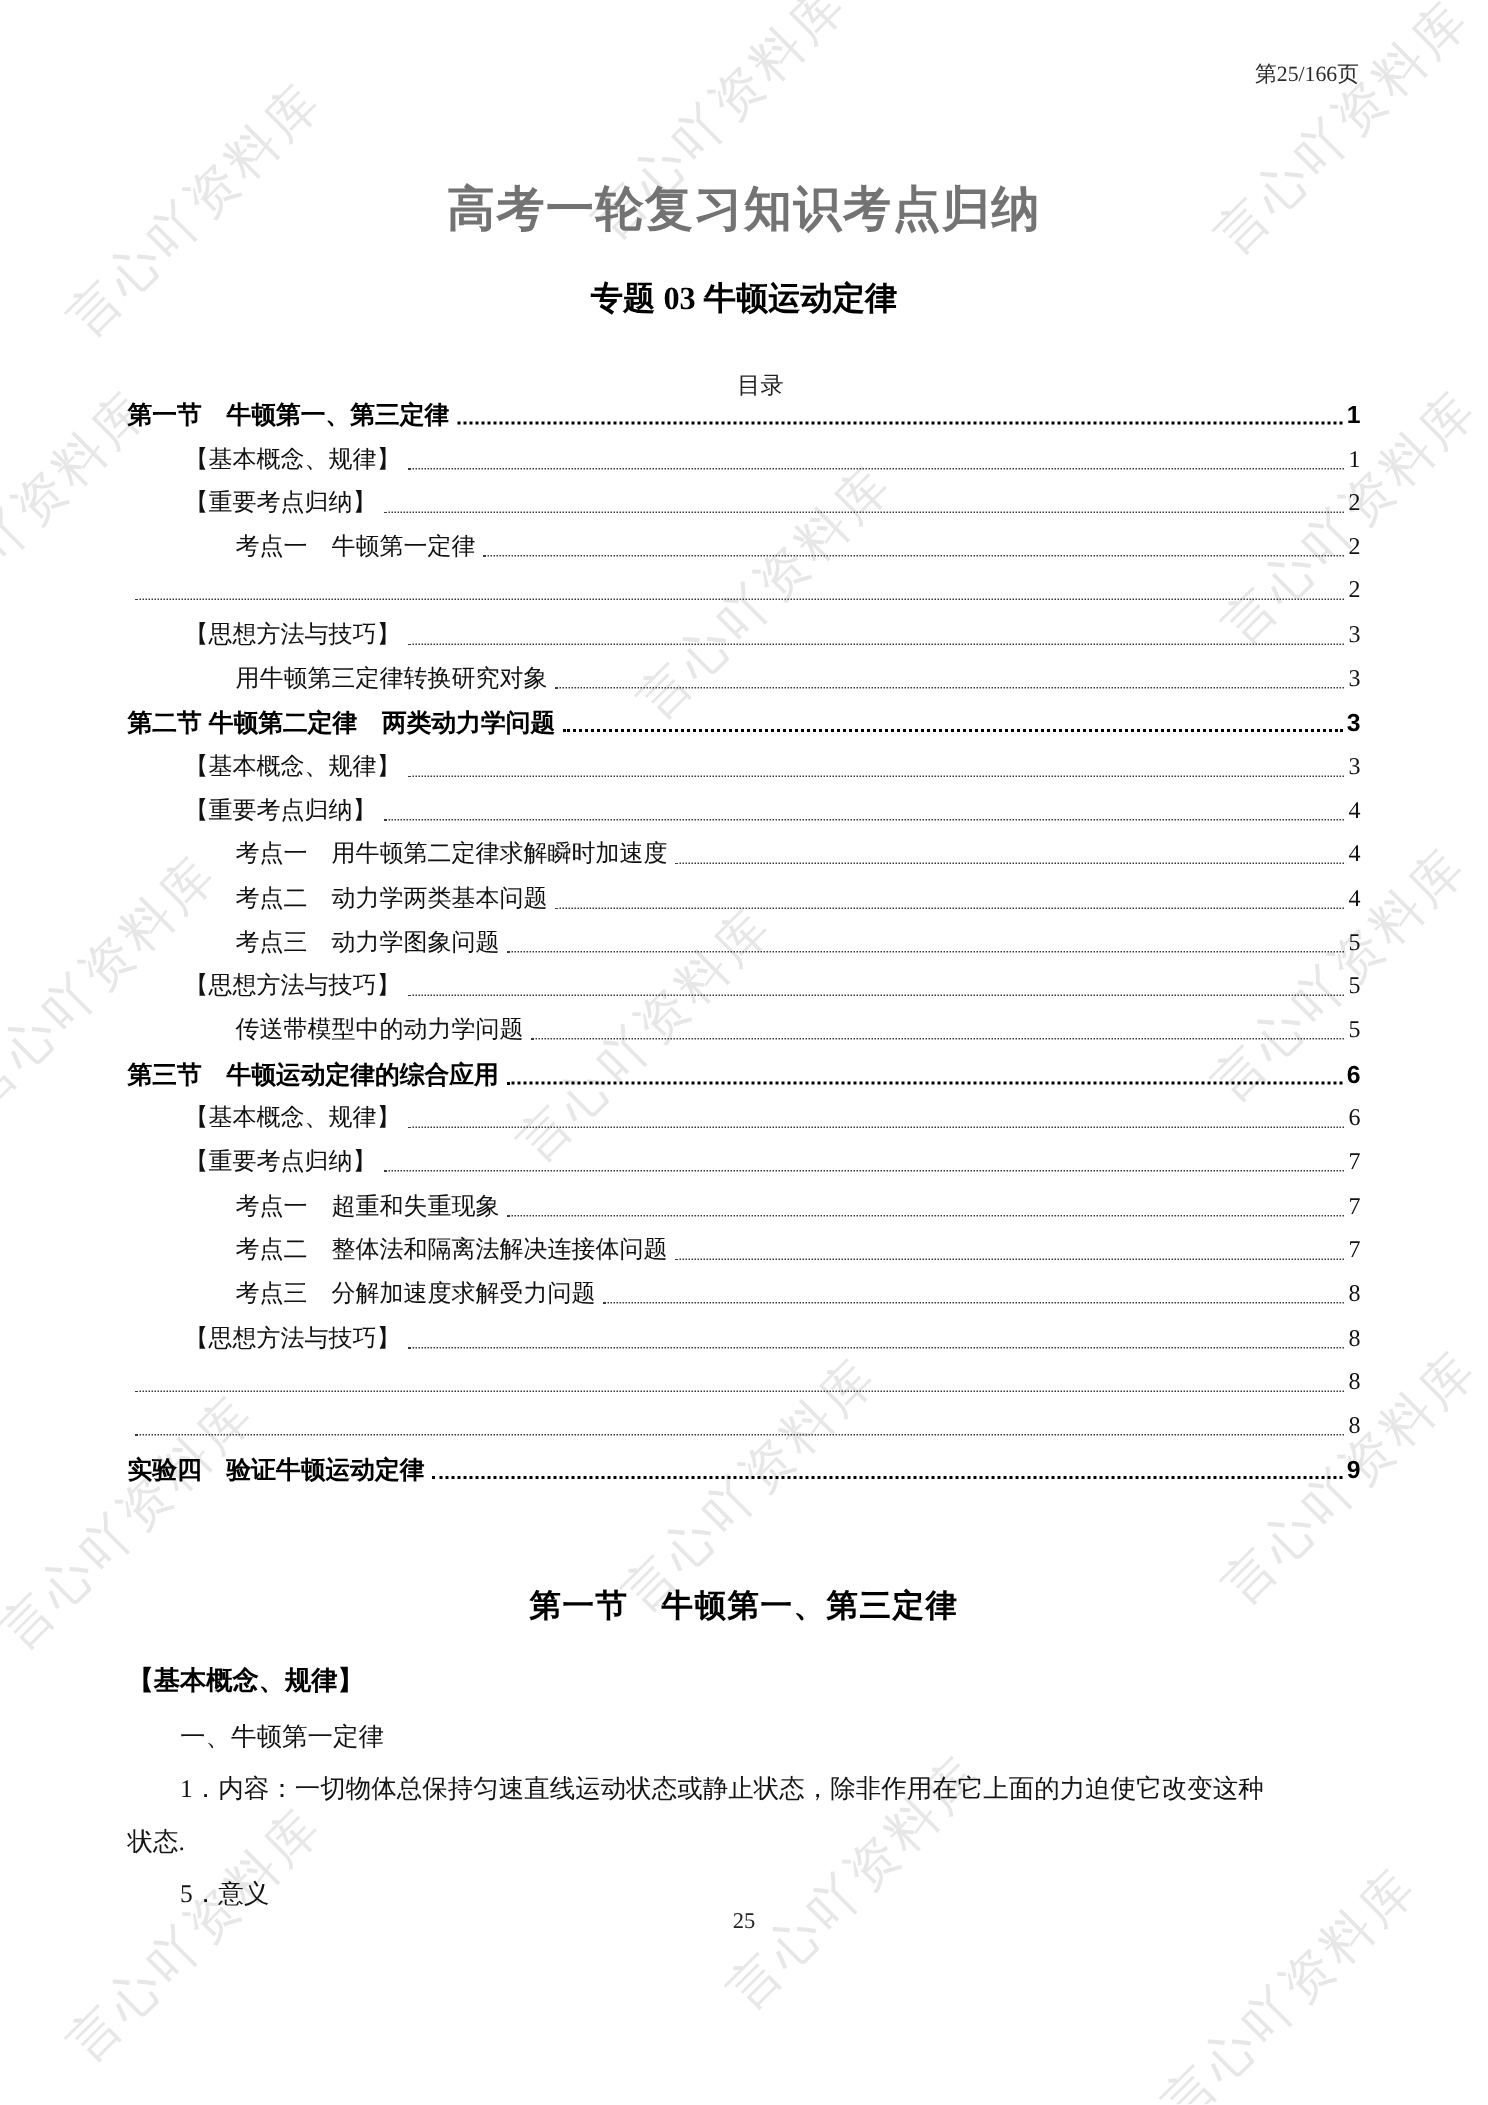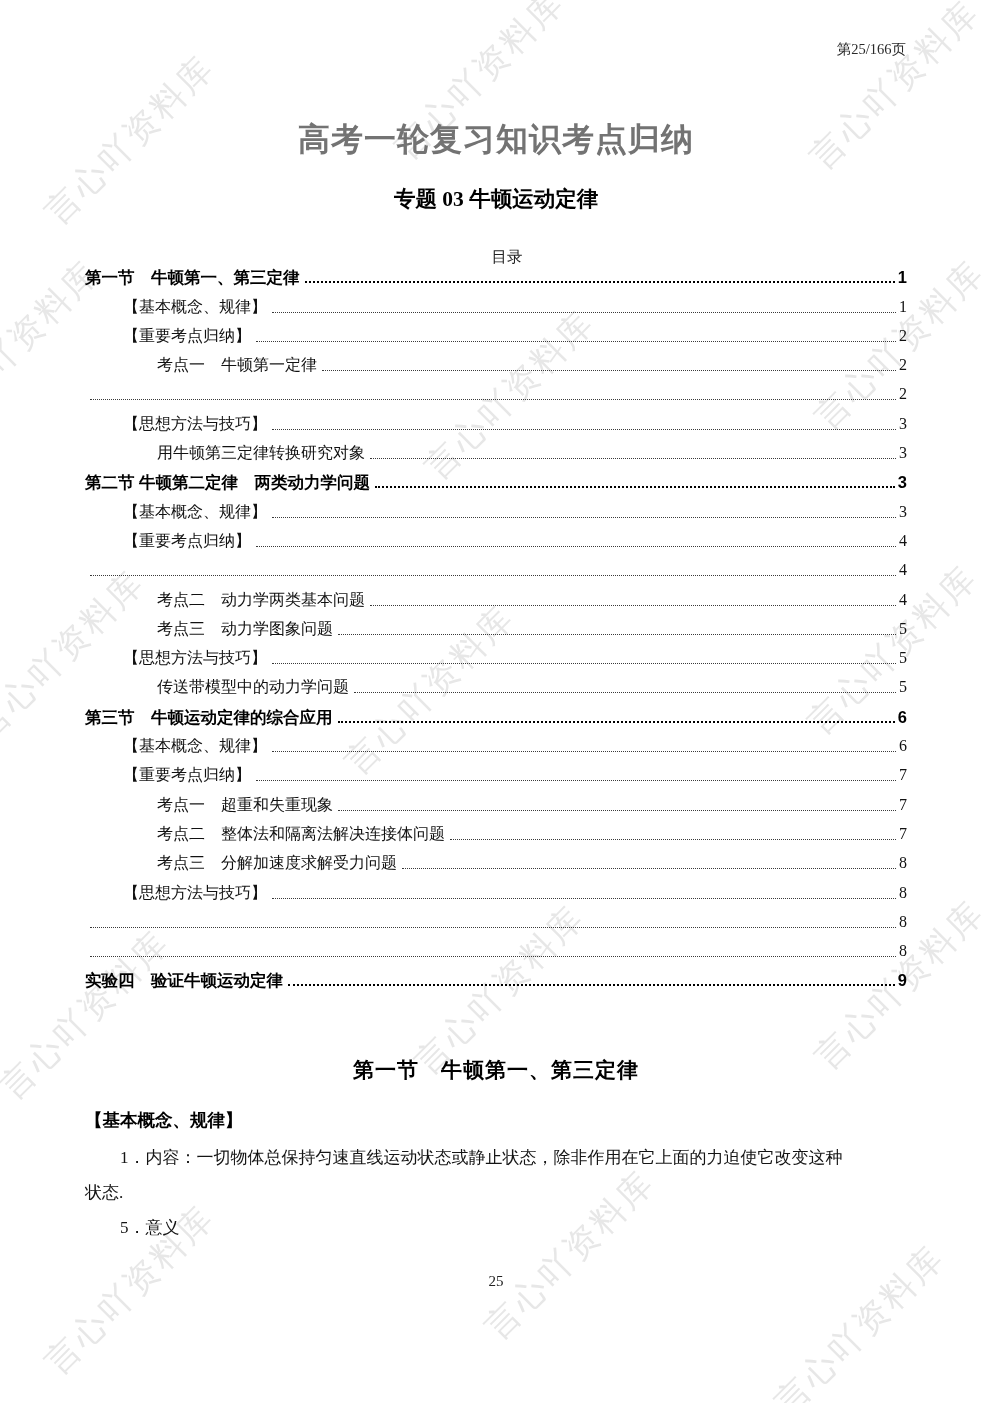--- a/index.html
+++ b/index.html
@@ -136,20 +136,21 @@
         <span class="lbl">【基本概念、规律】</span>
         <span class="leader"></span>
         <span class="pg">3</span>
       </div>
       <div class="toc-row t-block">
         <span class="lbl">【重要考点归纳】</span>
         <span class="leader"></span>
         <span class="pg">4</span>
       </div>
       <div class="toc-row t-item">
+        <span class="lbl">考点一　用牛顿第二定律求解瞬时加速度</span>
         <span class="leader"></span>
         <span class="pg">4</span>
       </div>
       <div class="toc-row t-item">
         <span class="lbl">考点二　动力学两类基本问题</span>
         <span class="leader"></span>
         <span class="pg">4</span>
       </div>
       <div class="toc-row t-item">
         <span class="lbl">考点三　动力学图象问题</span>
@@ -214,20 +215,21 @@
         <span class="leader"></span>
         <span class="pg">9</span>
       </div>
     </div>
 
   <h3 class="sec-heading">第一节　牛顿第一、第三定律</h3>
 
   <h4 class="sec-subheading">【基本概念、规律】</h4>
 
   <div class="body-lines" id="body-lines">
+      <div class="body-line ind">一、牛顿第一定律</div>
       <div class="body-line ind">1．内容：一切物体总保持匀速直线运动状态或静止状态，除非作用在它上面的力迫使它改变这种</div>
       <div class="body-line">状态.</div>
       <div class="body-line ind">5．意义</div>
     </div>
 
   <div class="ftr-page">25</div>
 
 </div>
 
 </body></html>

